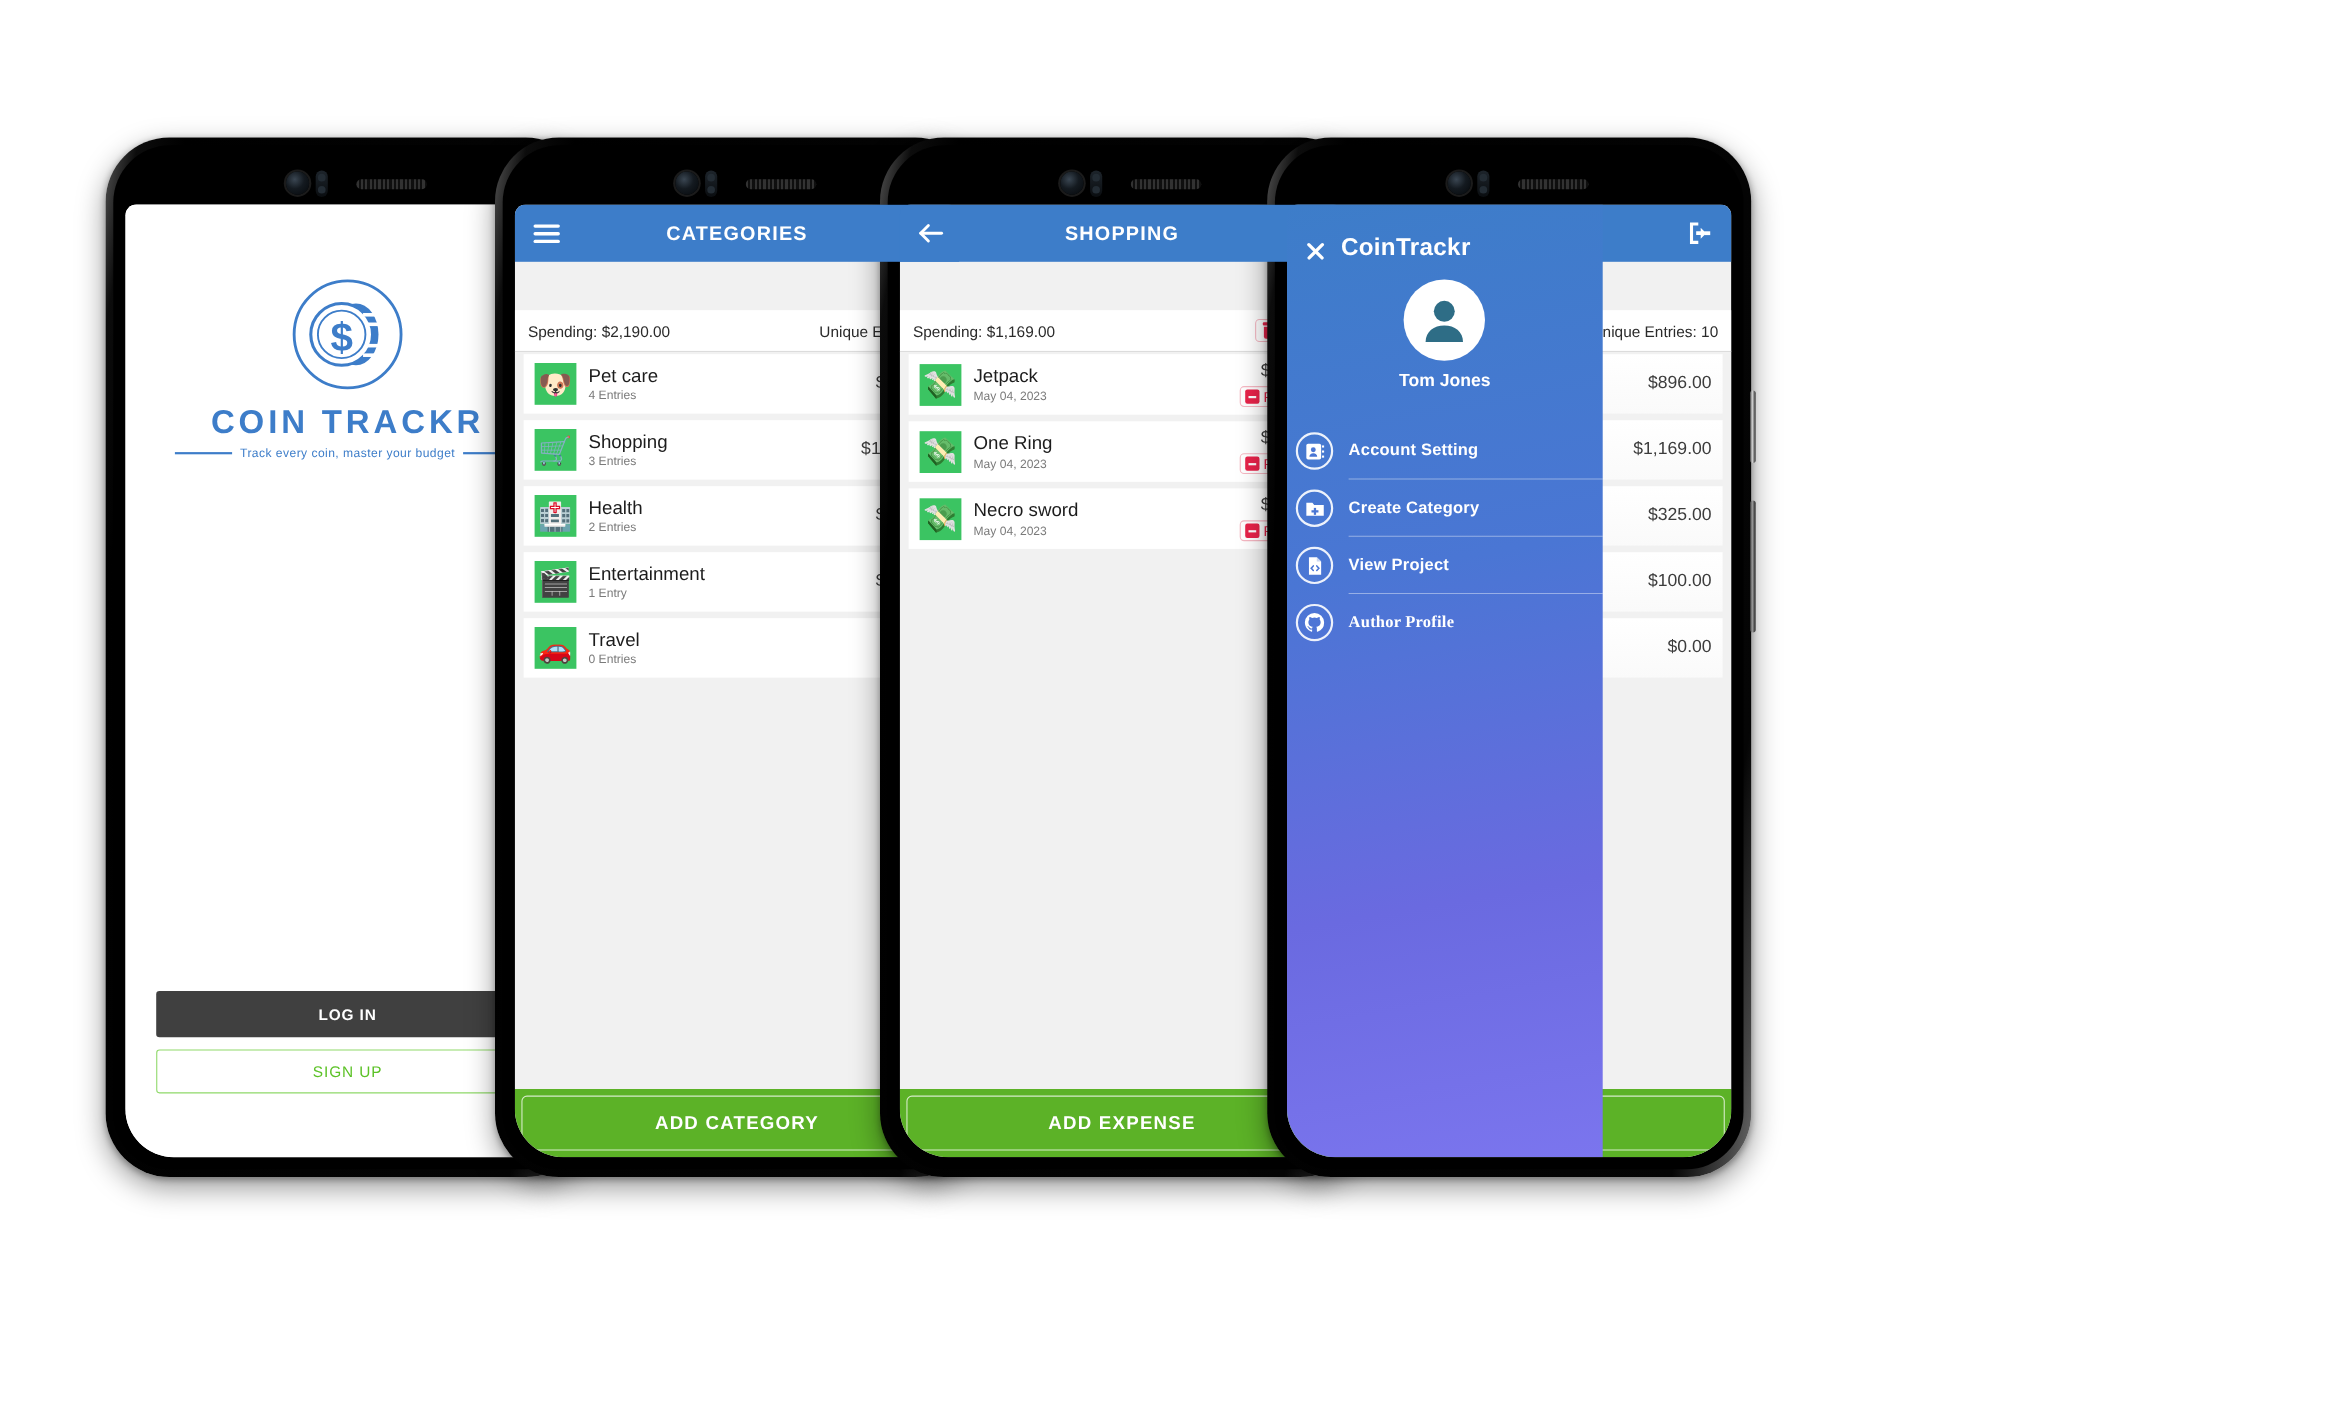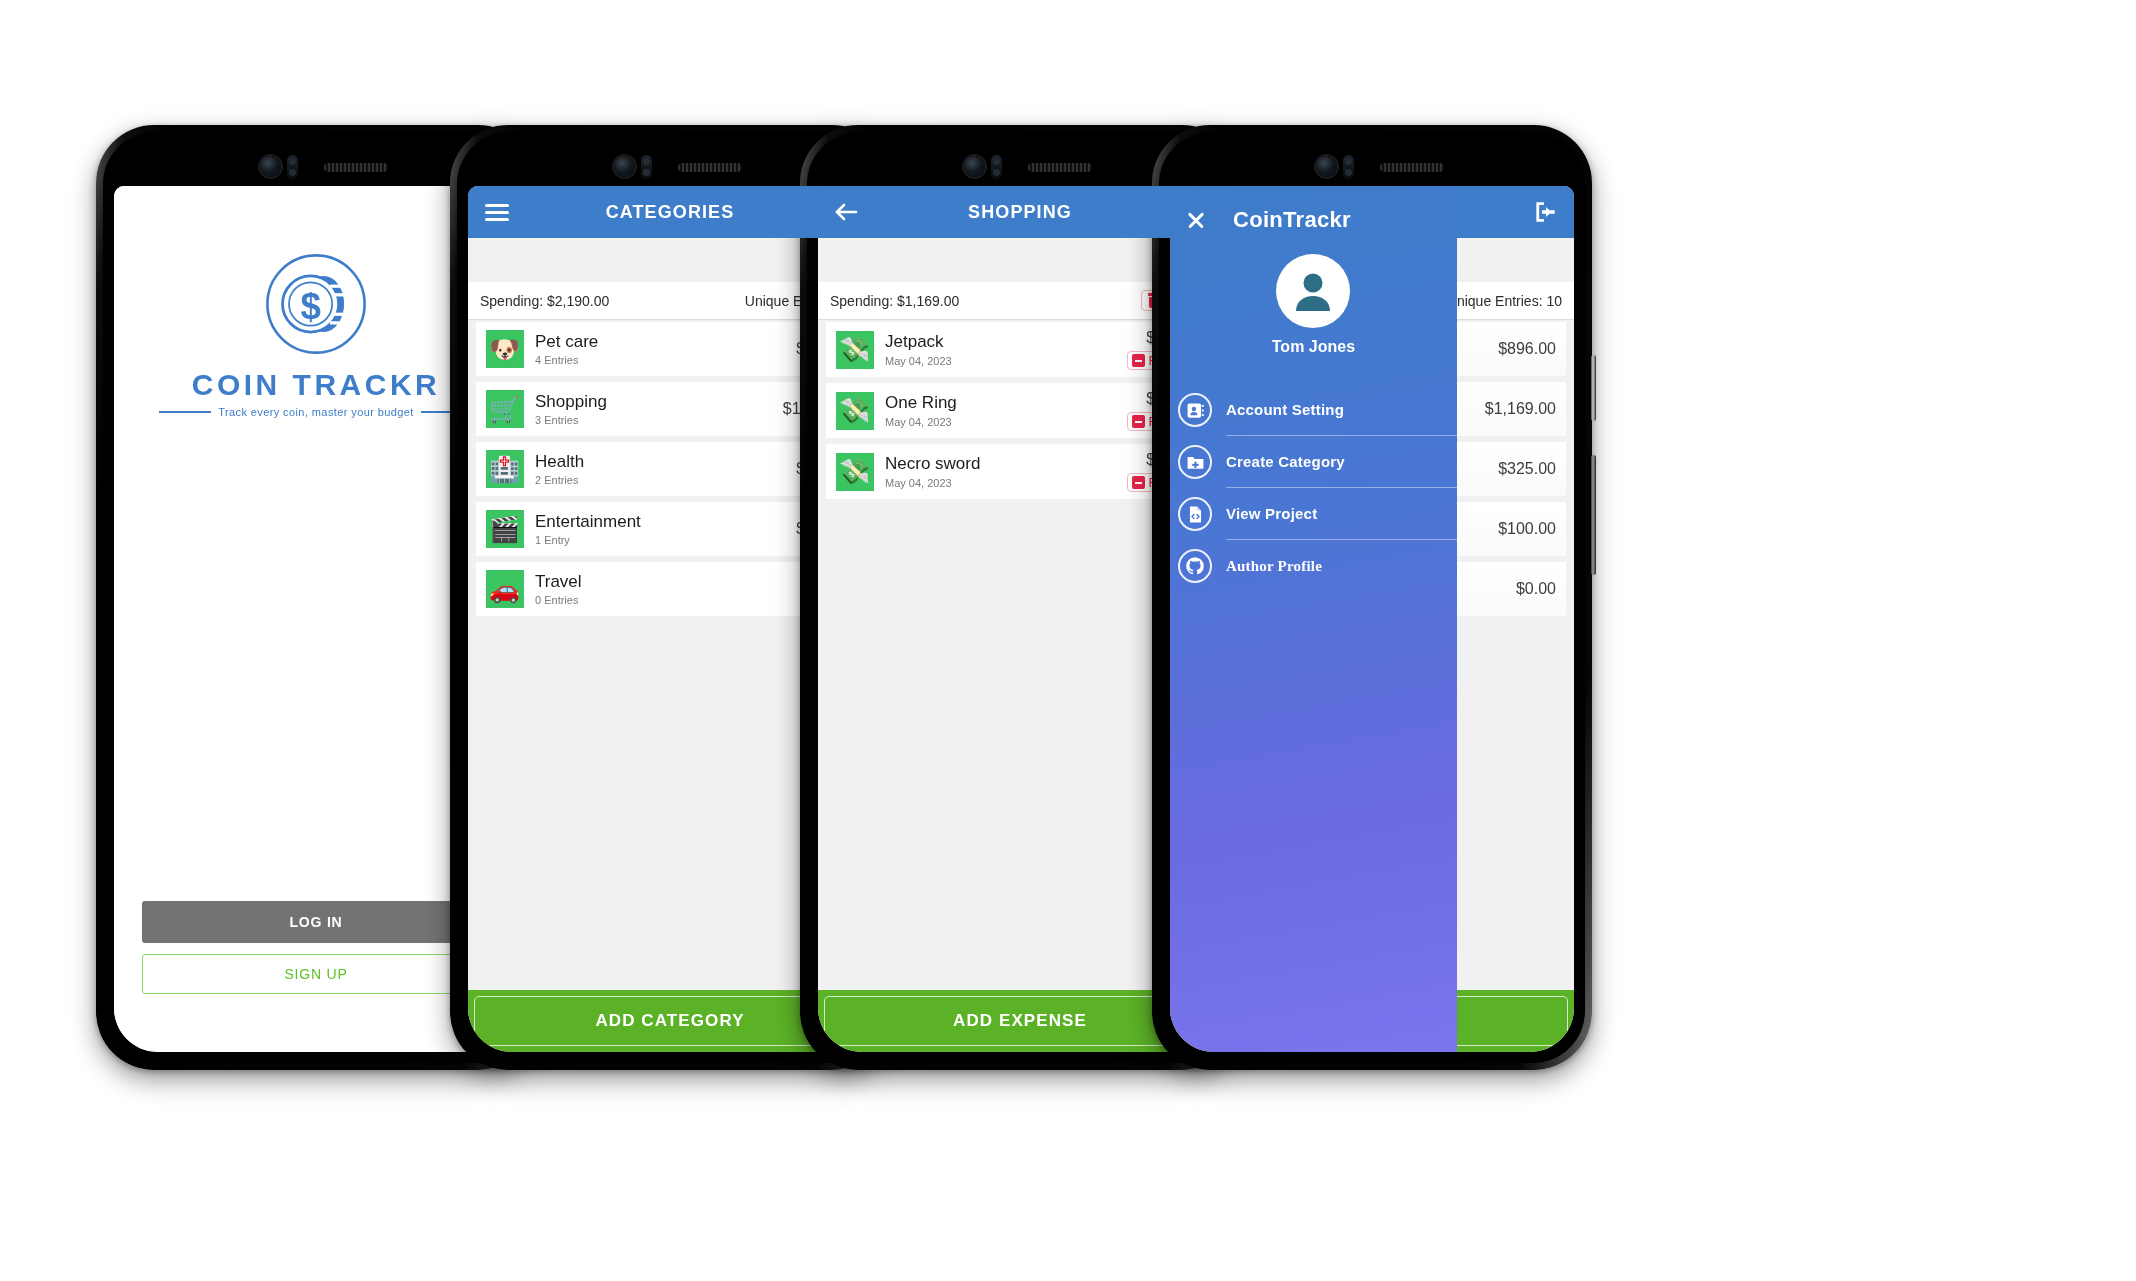--- a/index.html
+++ b/index.html
@@ -77,21 +77,21 @@
     color: #3d7dc9; font-family: "Liberation Sans", sans-serif; white-space: nowrap;
   }
   .logo-tagline-row { display:flex; align-items:center; gap: 7px; margin-top: 4px; width: 100%;
                       justify-content:center; padding: 0 14px; }
   .tag-rule { height: 2px; background:#3d7dc9; flex: 0 0 52px; }
   .logo-tagline { font-size: 11px; color:#3d7dc9; letter-spacing: .4px; white-space: nowrap;
                   font-family: "Liberation Sans", sans-serif; }
   .splash-actions { position:absolute; bottom: 58px; left: 0; width: 100%; padding: 0 28px; }
   .btn-login {
     display:block; width:100%; height: 42px; line-height: 42px; text-align:center;
-    background: #737373; color:#fff; font-size: 14px; font-weight:700; letter-spacing: .8px;
+    background: #404040; color:#fff; font-size: 14px; font-weight:700; letter-spacing: .8px;
     border: none; border-radius: 3px; cursor: pointer;
   }
   .btn-signup {
     display:block; width:100%; height: 40px; line-height: 38px; text-align:center; margin-top: 11px;
     background:#fff; color:#5cc227; font-size: 14px; letter-spacing: .8px;
     border: 1px solid #8fd96a; border-radius: 3px; cursor: pointer;
   }
 
   
   .app { width:100%; height:100%; background:#f1f1f1; display:flex; flex-direction:column; }
@@ -151,21 +151,21 @@
     align-items:center; justify-content:center; background: transparent; cursor:pointer;
     font-family: "Liberation Sans", sans-serif;
   }
 
   
   .drawer {
     position:absolute; top:0; left:0; width: 71%; height: 100%; z-index: 5;
     background: linear-gradient(170deg,#3d7dc9 0%,#4a76d4 38%,#6a6ae0 72%,#7b75ee 100%);
     color:#fff; display:flex; flex-direction:column; padding-top: 10px;
   }
-  .drawer-head { display:flex; align-items:center; gap: 27px; padding: 5px 16px 0 16px; height: 42px; }
+  .drawer-head { display:flex; align-items:flex-end; gap: 13px; padding: 5px 16px 0 16px; height: 42px; }
   .x-icon { width: 20px; height: 20px; position: relative; cursor:pointer; flex:0 0 20px; }
   .x-icon::before, .x-icon::after {
     content:""; position:absolute; top:9px; left:0; width:20px; height:2.6px; background:#fff; border-radius:2px;
   }
   .x-icon::before { transform: rotate(45deg); } .x-icon::after { transform: rotate(-45deg); }
   .drawer-title { font-size: 22px; font-weight:700; letter-spacing: .3px; }
   .avatar {
     width: 74px; height: 74px; border-radius:50%; background:#fff; margin: 16px auto 0 auto;
     display:flex; align-items:center; justify-content:center;
   }

